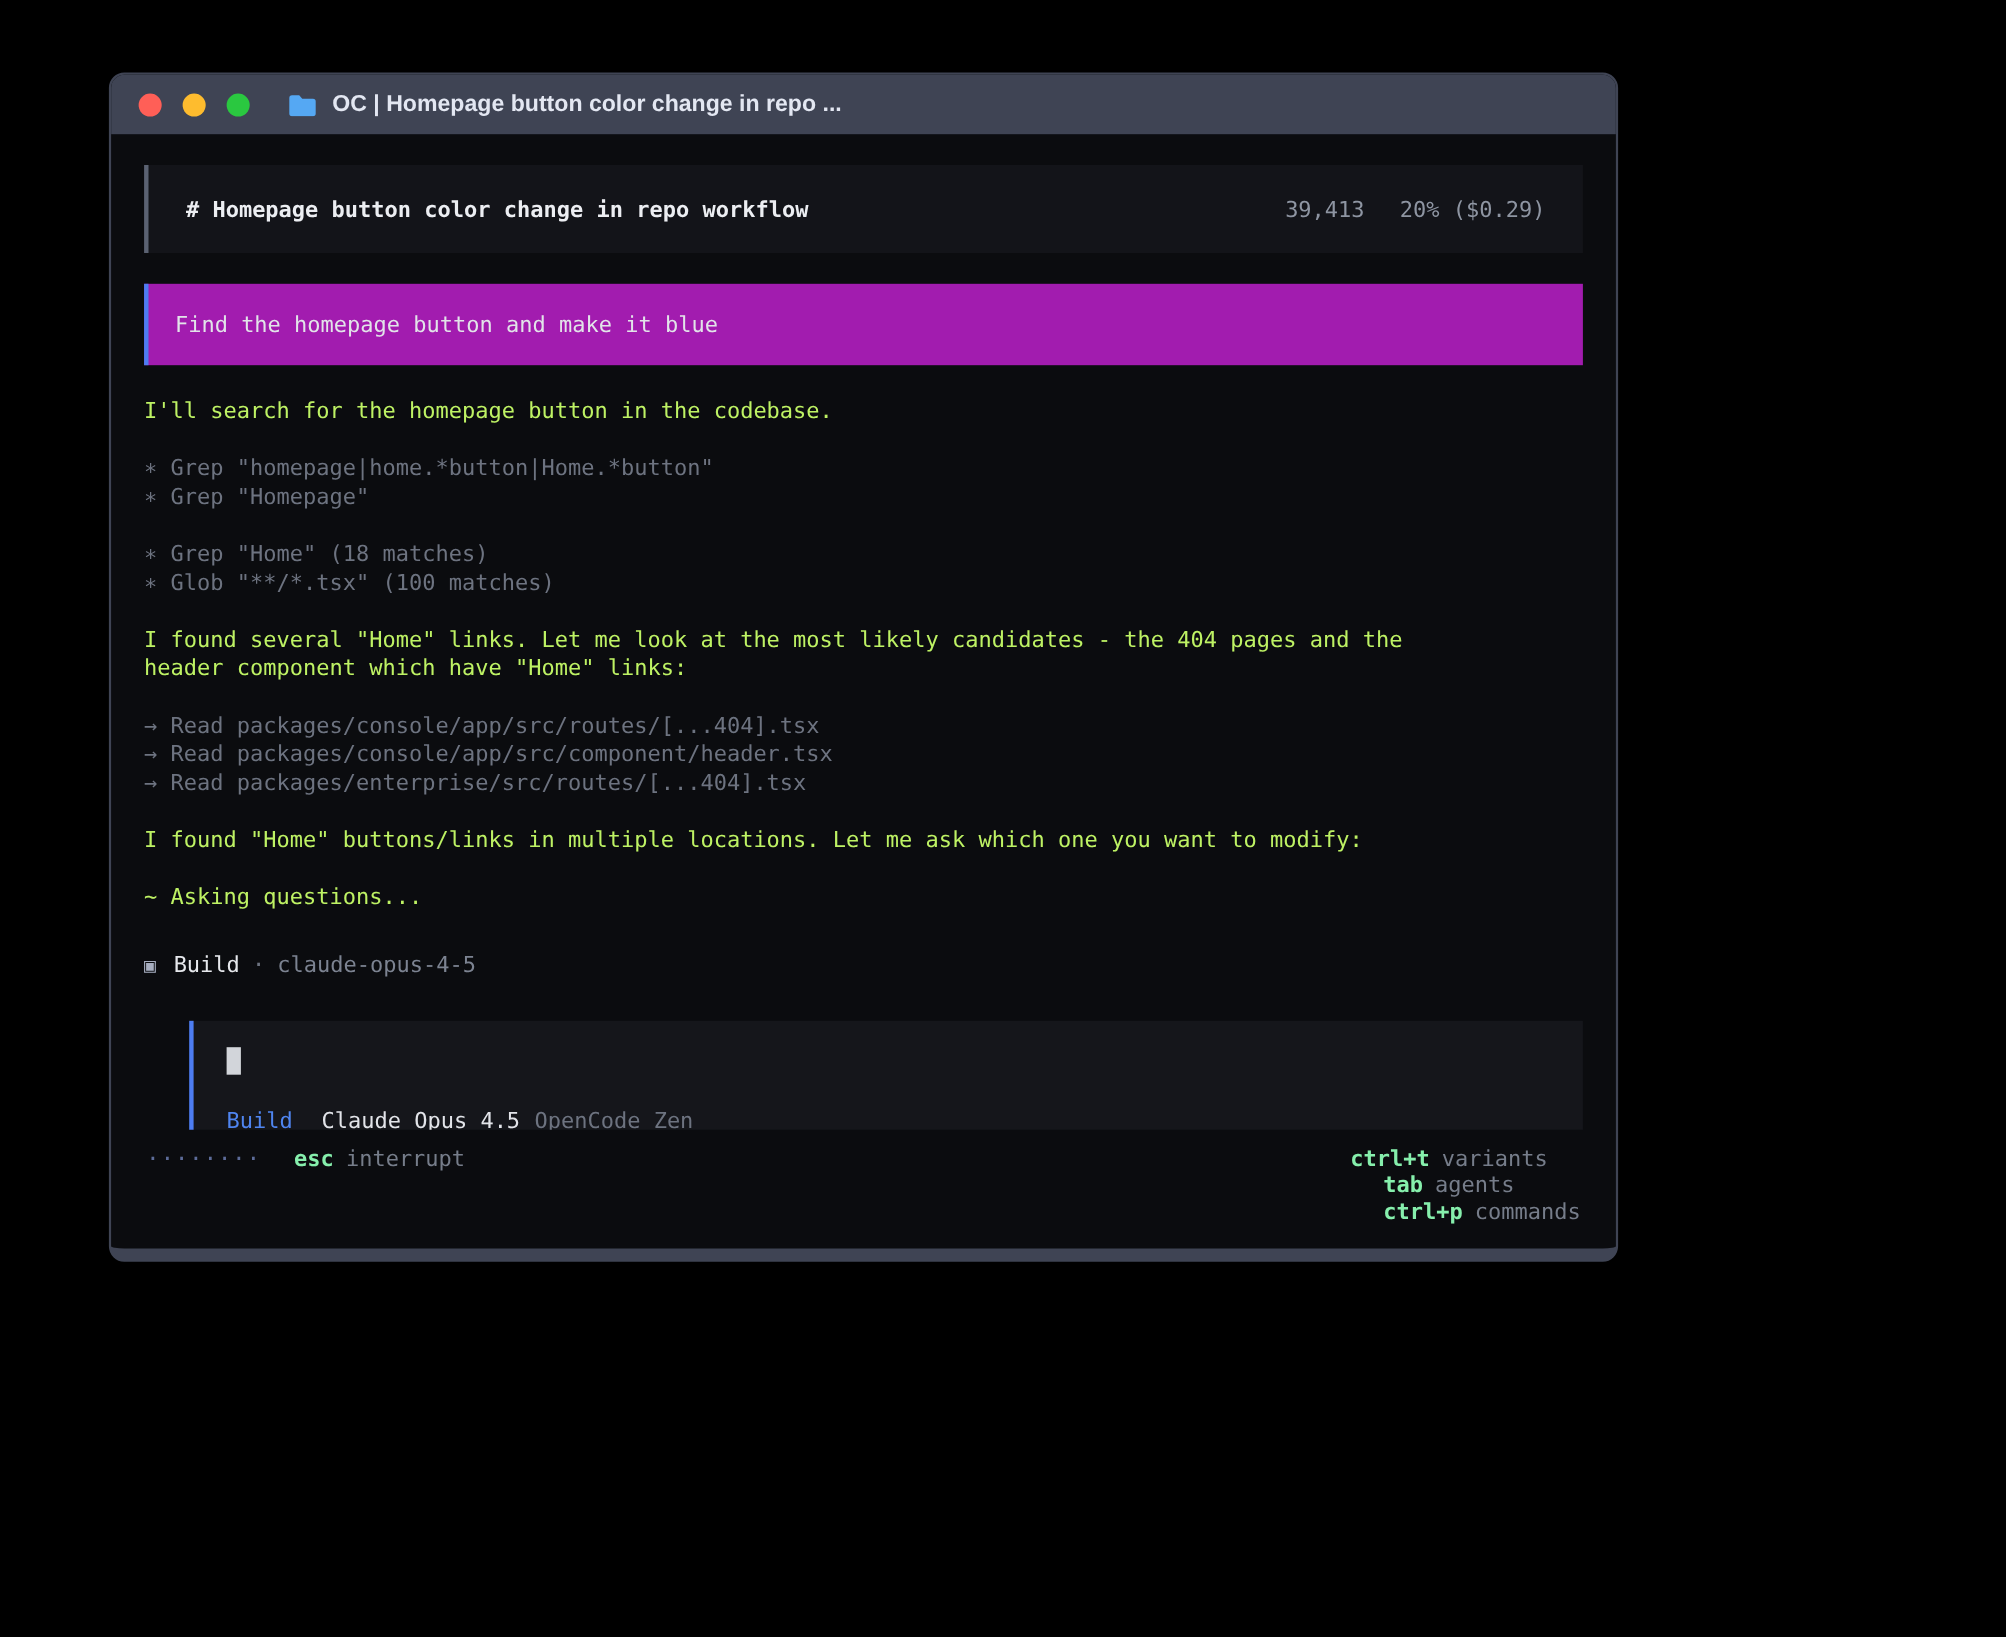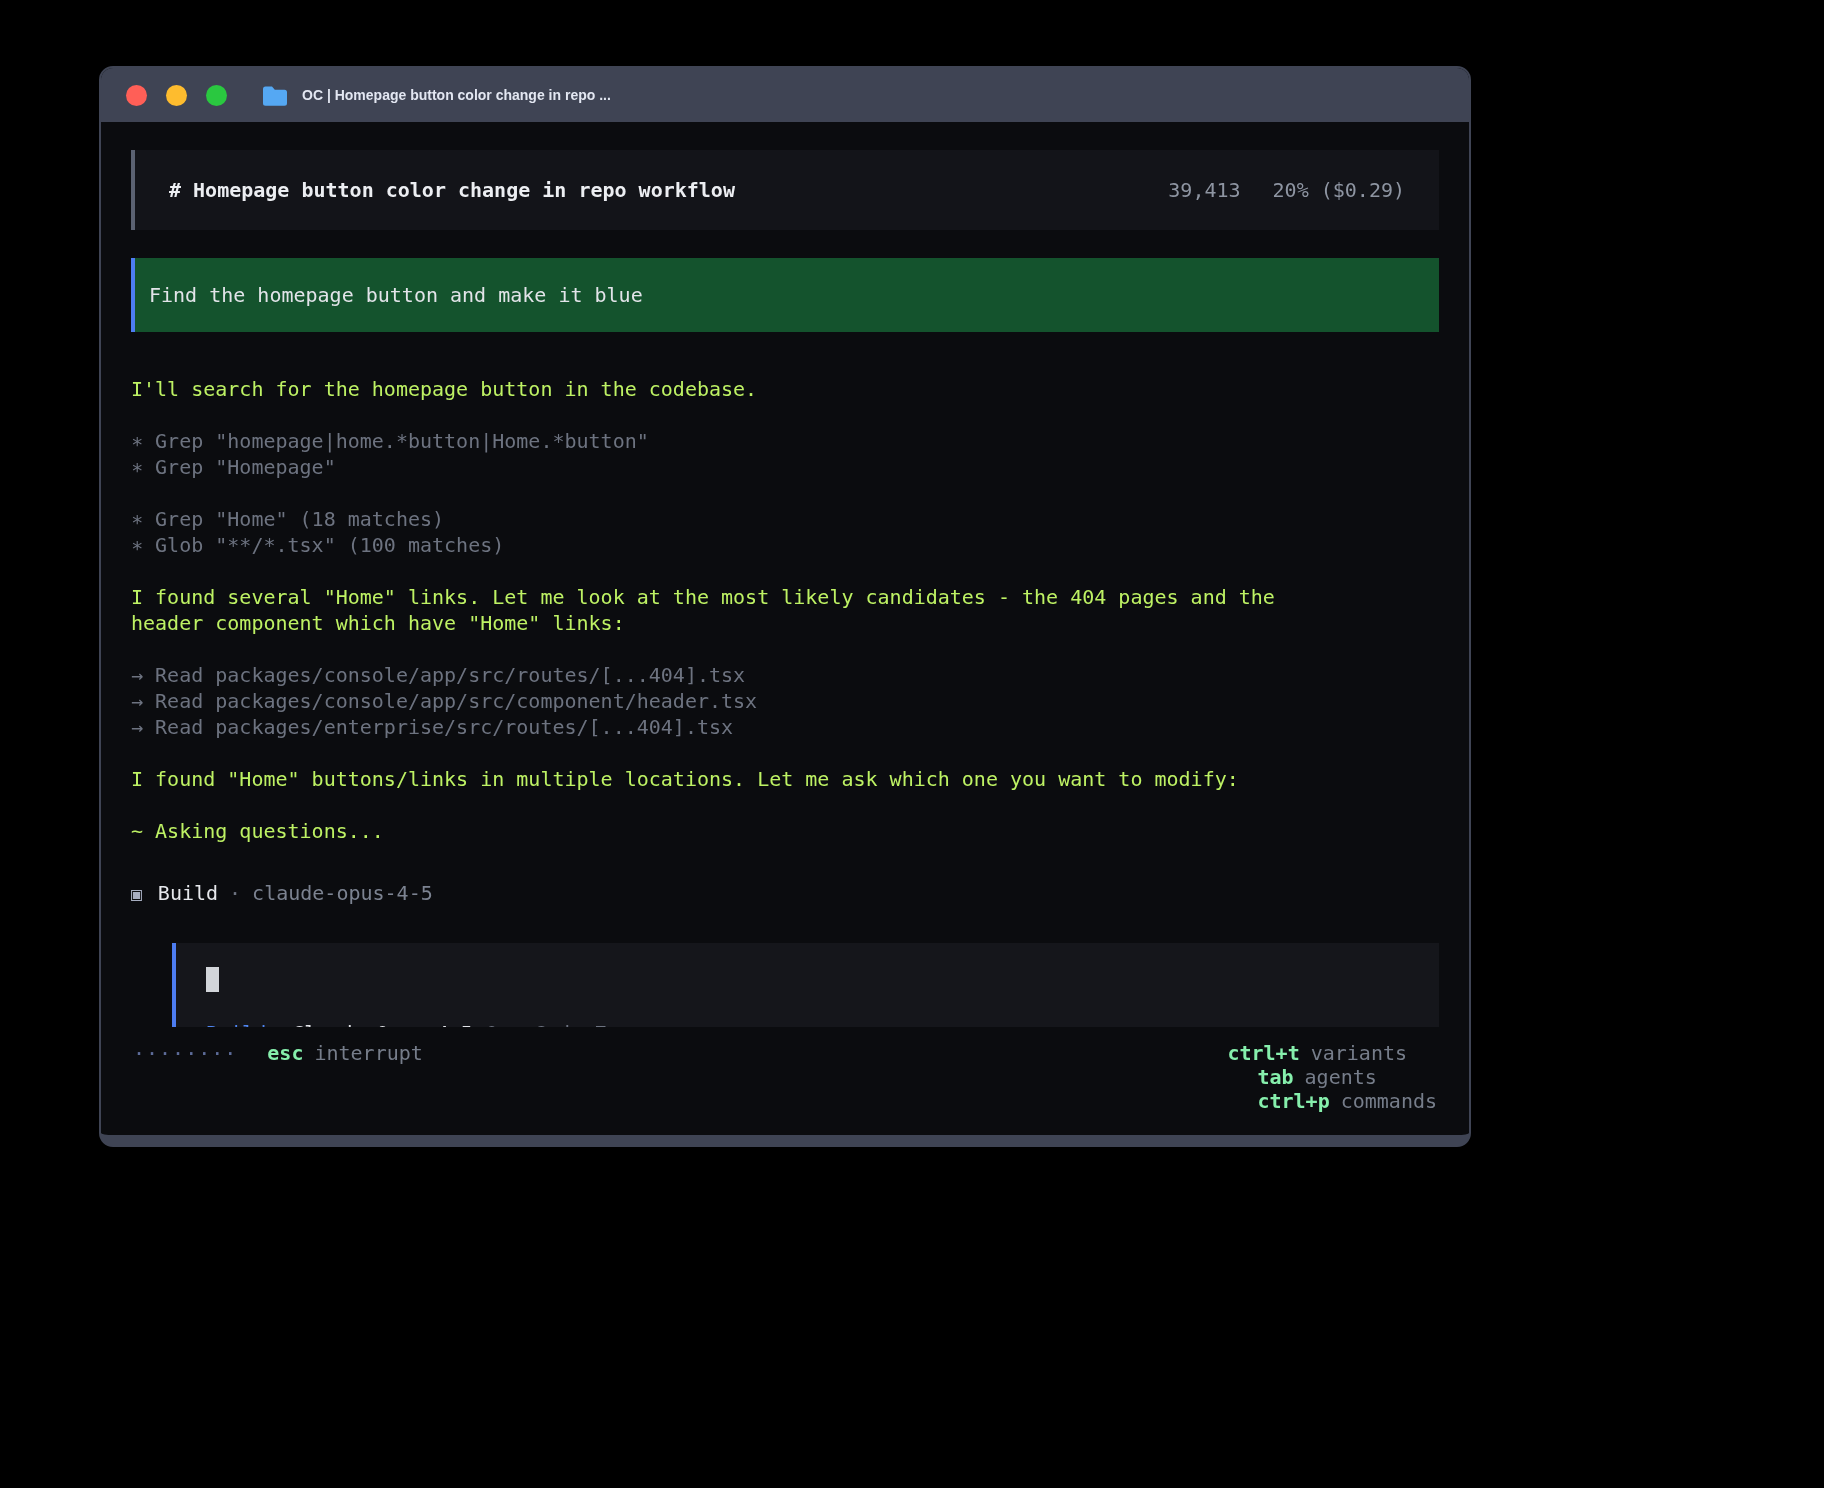--- a/index.html
+++ b/index.html
@@ -16,38 +16,38 @@
     flex:0 0 auto; height:54px; background:#3f4454;
     display:flex; align-items:center; padding:0 16px 0 25px;
   }
   .light { width:21px; height:21px; border-radius:50%; margin-right:19px; flex:0 0 auto; }
   .light.red { background:#ff5f57; }
   .light.yellow { background:#febc2e; }
   .light.green { background:#2ac840; }
   .folder { margin-left:16px; display:flex; align-items:center; }
   .tb-title {
     margin-left:14px; color:#e3e7f2; font-family:"Liberation Sans", sans-serif;
-    font-weight:bold; font-size:14px; white-space:nowrap;
+    font-weight:bold; font-size:21px; white-space:nowrap;
   }
 
   .content { flex:1 1 auto; padding:28px 30px 0 30px; color:#e2e4e9; font-size:20px; line-height:26px; overflow:hidden; }
 
   .session-header {
     background:#131419; border-left:4px solid #5b6272;
     padding:27px 34px 27px 34px; display:flex; justify-content:space-between; align-items:baseline;
     margin-bottom:28px;
     text-align:right;
   }
   .hdr-title { font-weight:bold; color:#eceef2; white-space:nowrap; }
   .hdr-right { color:#8e95a2; white-space:nowrap; }
   .hdr-right .tokens { margin-right:32px; }
 
   .user-msg {
-    background:#14532d; border-left:4px solid #4d7df2;
-    padding:24px 14px; margin-bottom:44px; color:#e2e4e9;
+    background:#a21caf; border-left:4px solid #4d7df2;
+    padding:24px 24px; margin-bottom:28px; color:#e2e4e9;
   }
 
   .chat p { margin:0 0 26px 0; max-width:1210px; }
   .chat .group { margin-bottom:26px; }
   .chat .group p { margin:0; }
   .g { color:#6d7380; }
   .w { color:#bef264; }
 
   .agent-line { margin:6px 0 36px 0; display:flex; align-items:baseline; }
   .agent-icon { color:#a7aec0; margin-right:16px; font-size:18px; }

